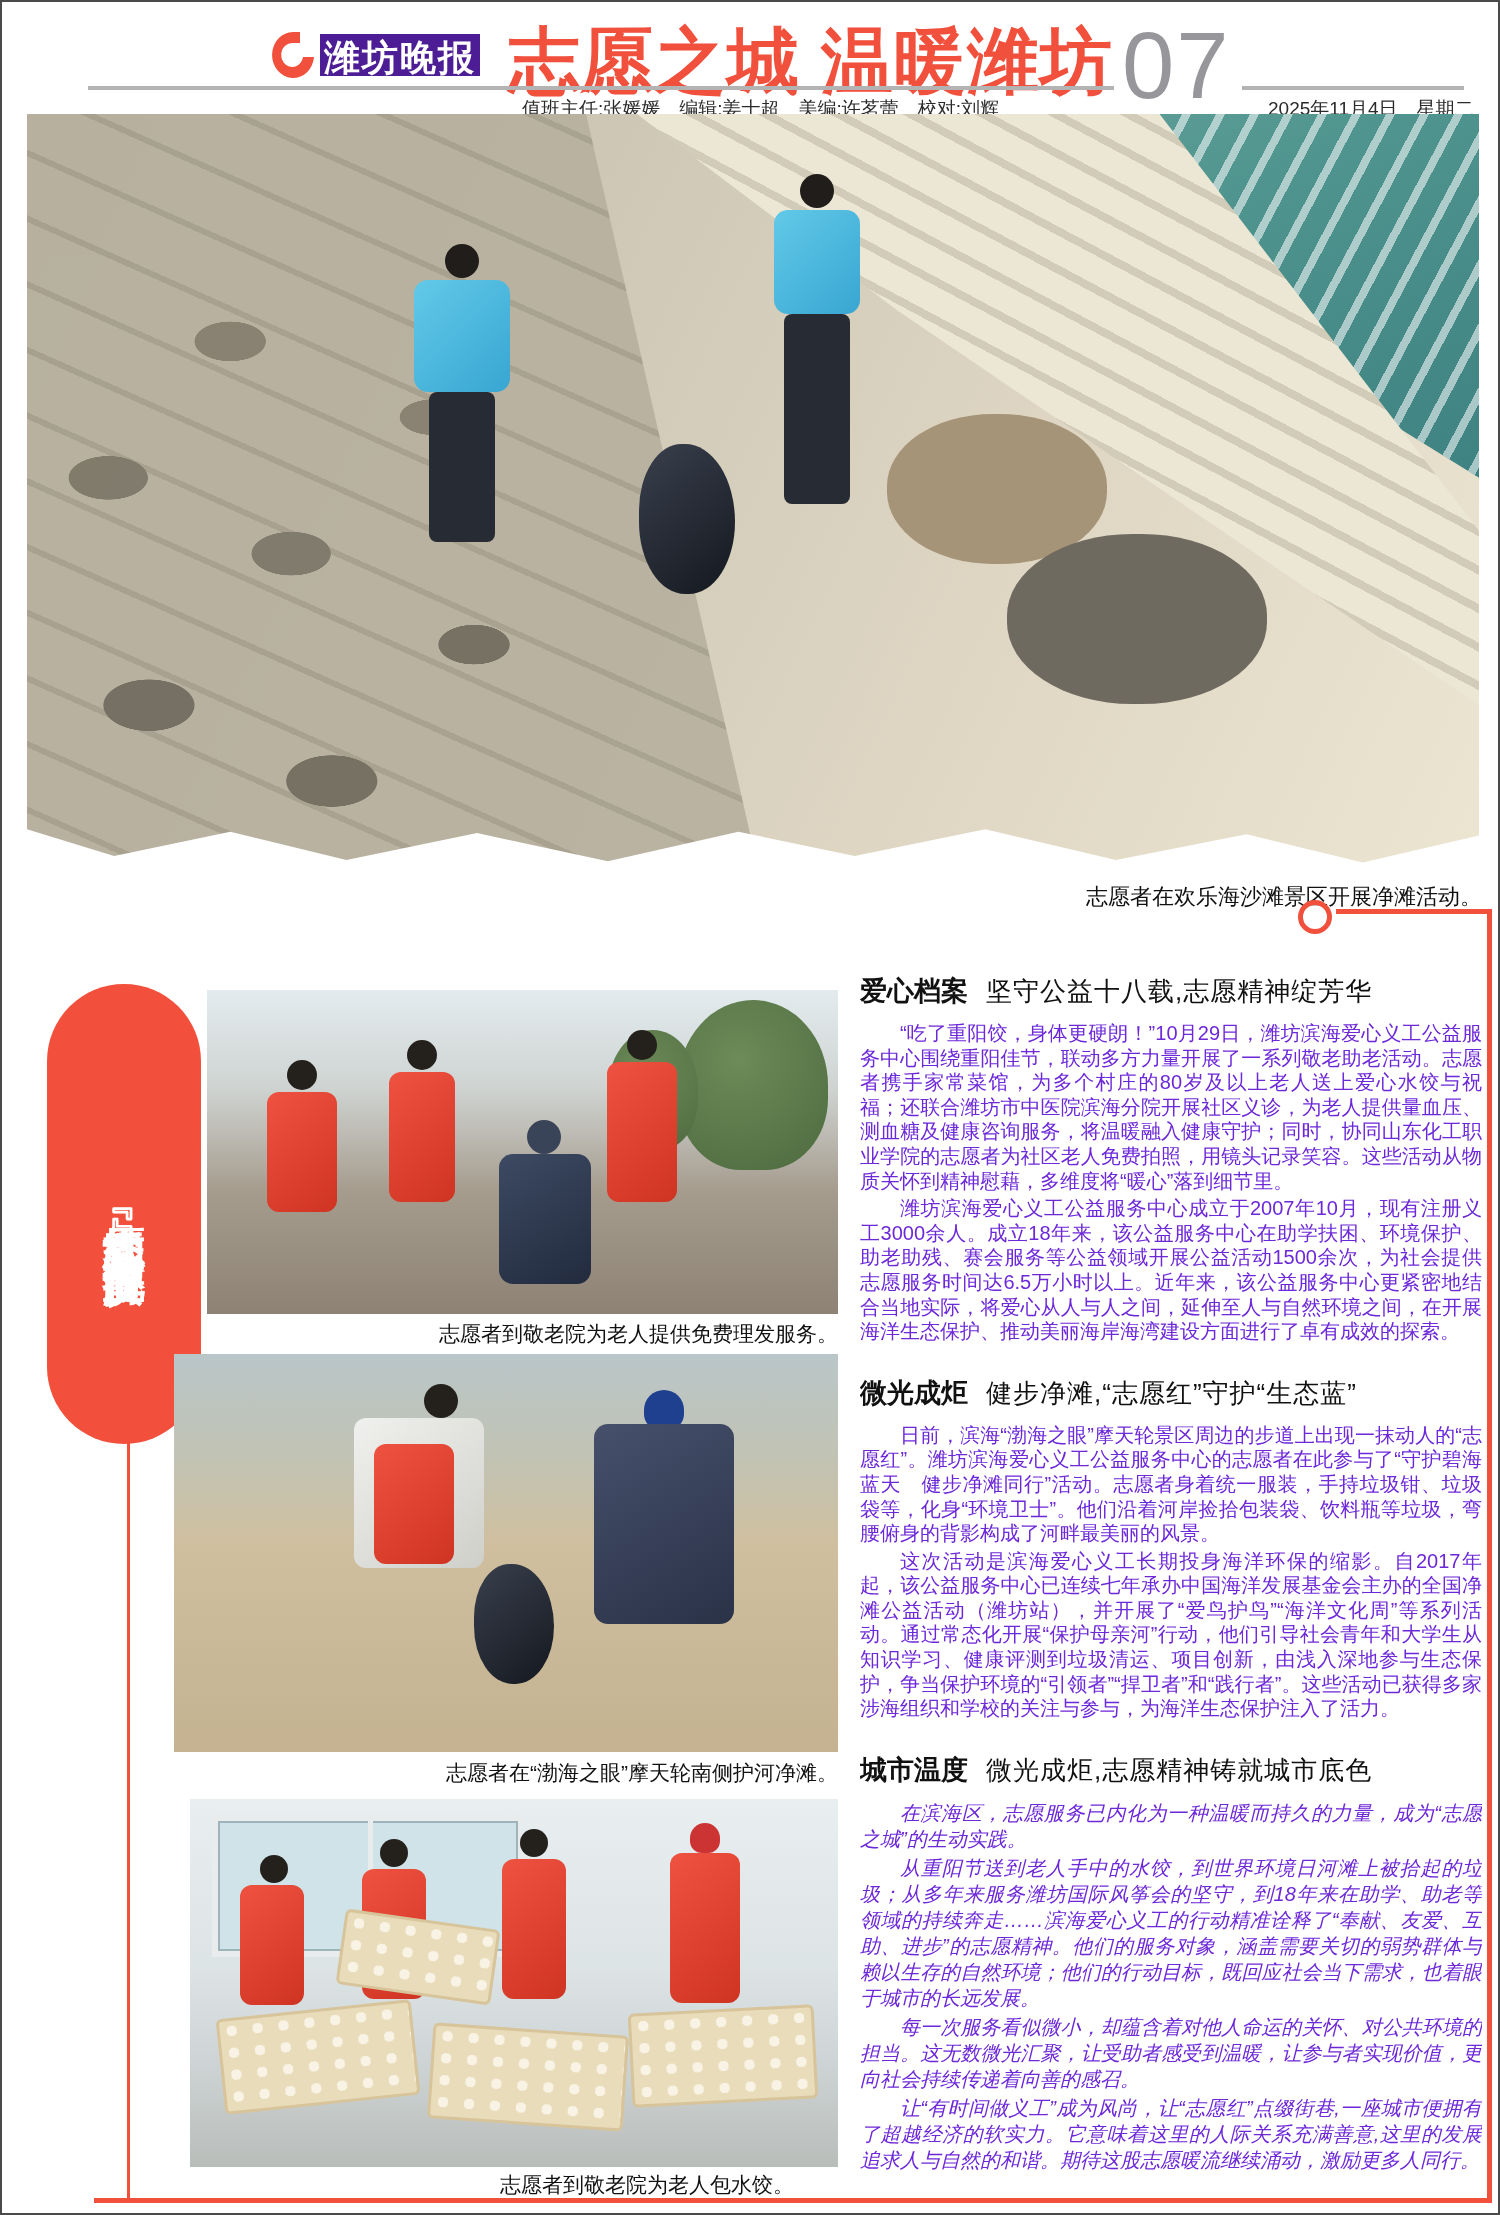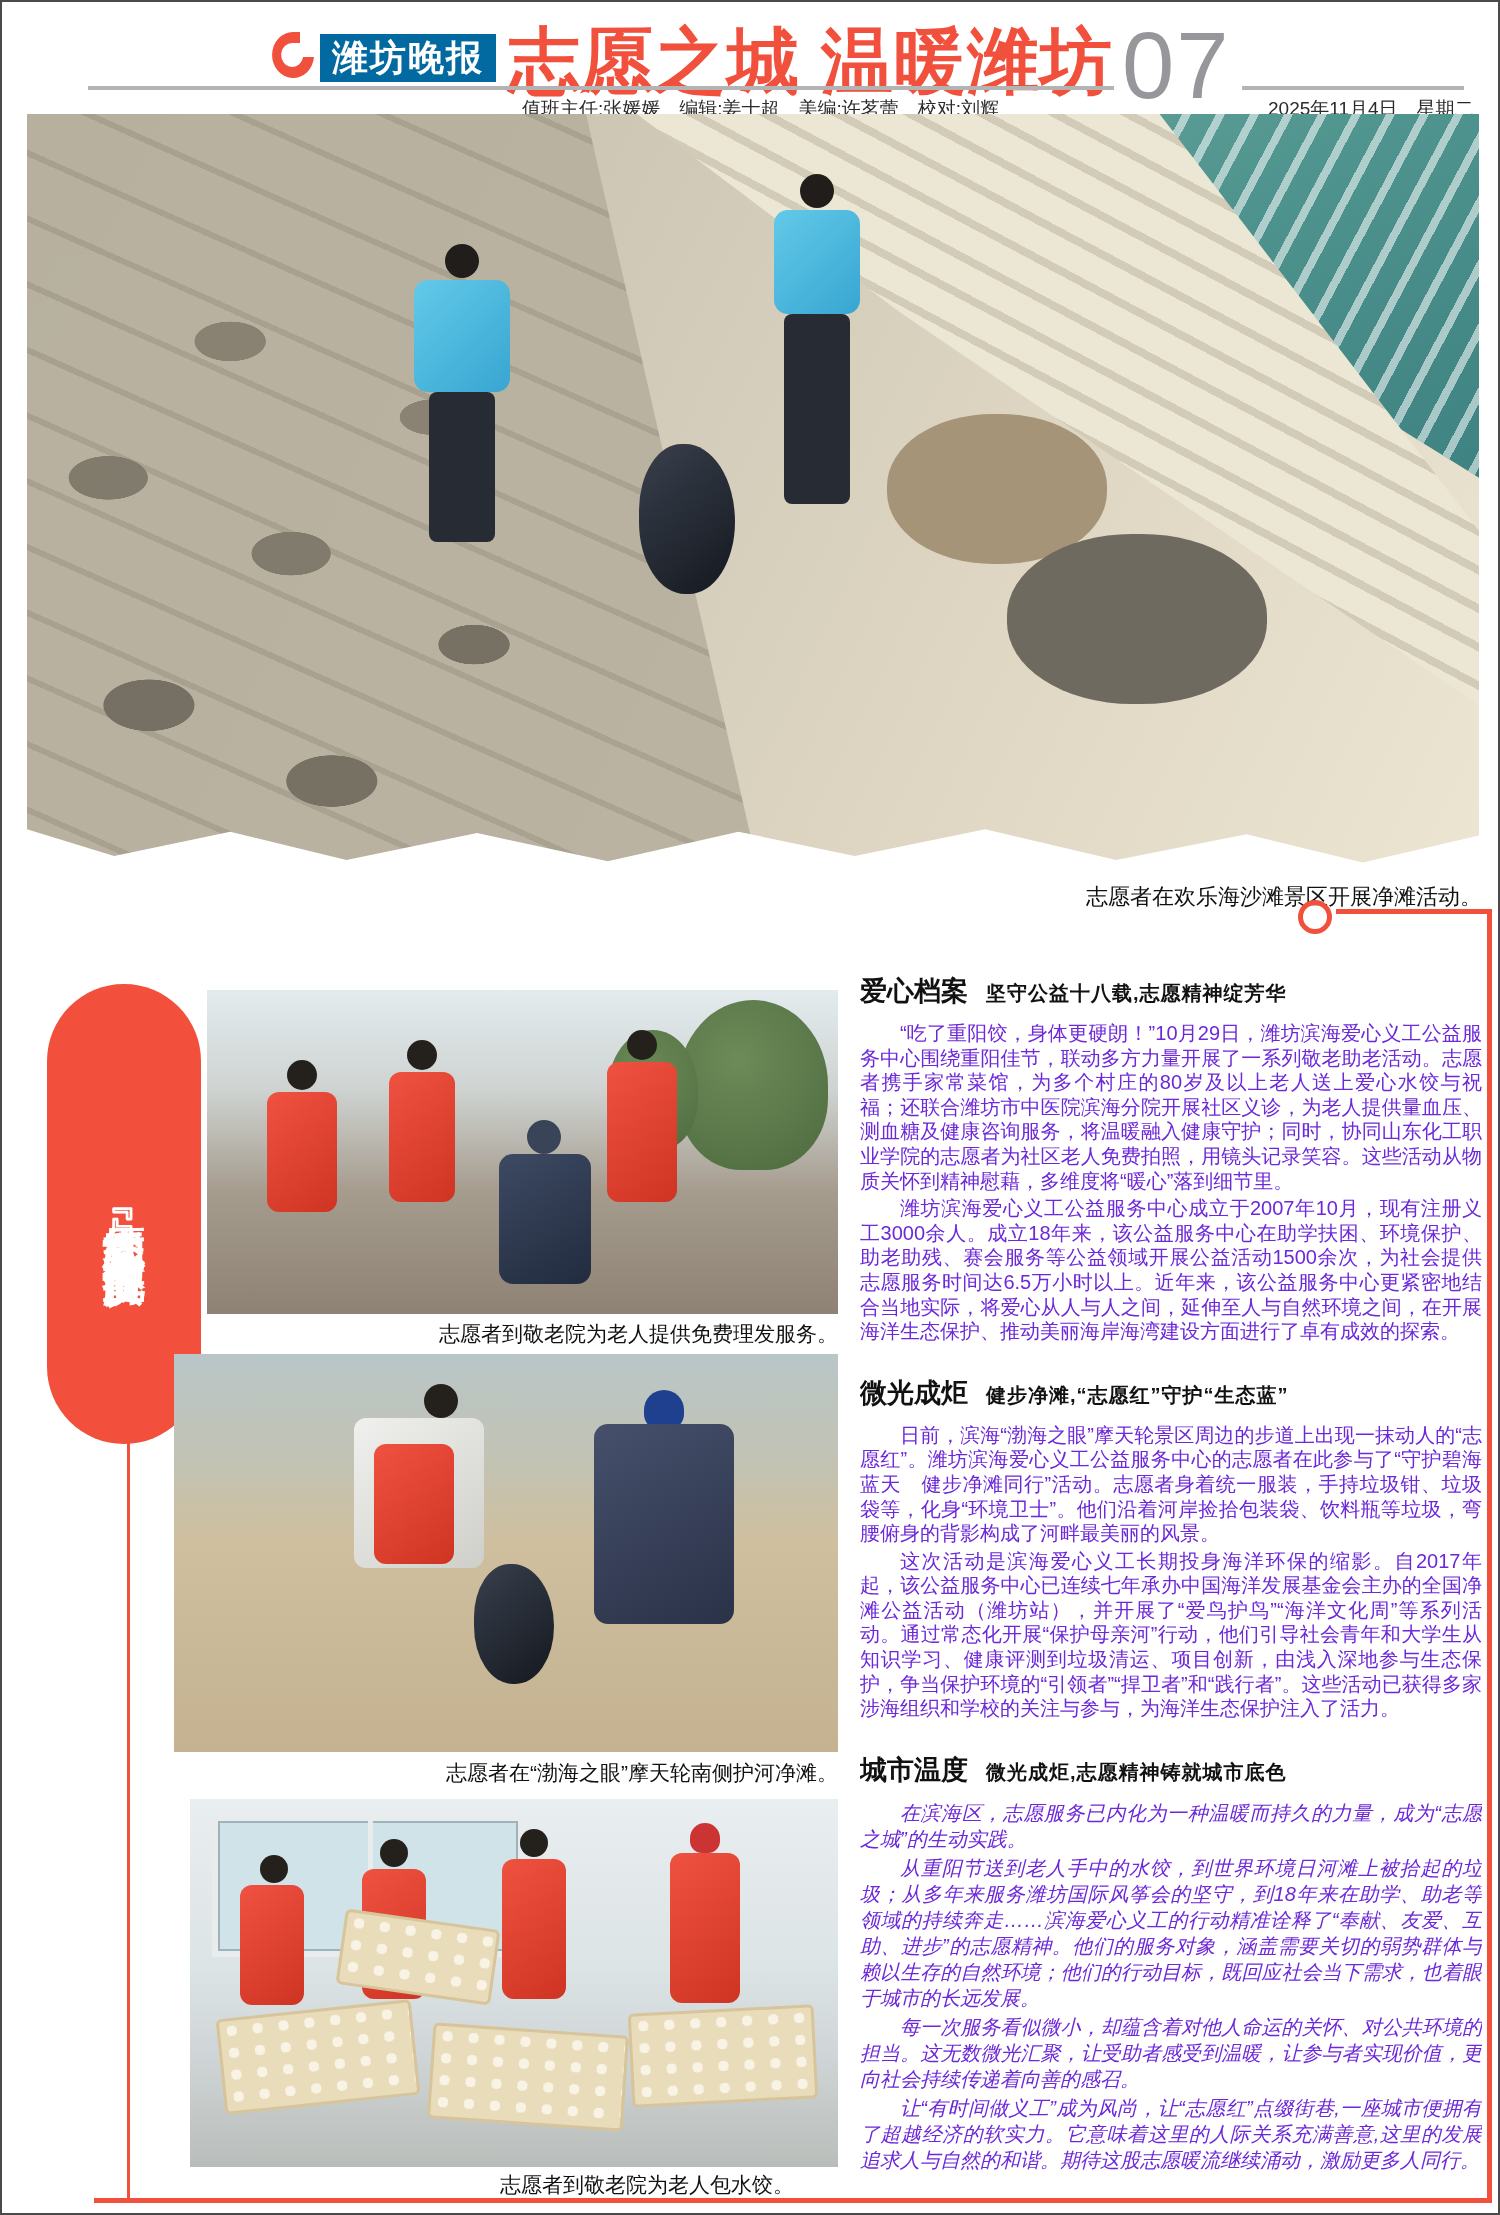--- a/index.html
+++ b/index.html
@@ -1,22 +1,22 @@
 <!DOCTYPE html>
 <html><head>
 <meta charset="utf-8">
 <style>
   html,body{margin:0;padding:0;background:#e8e8e8;}
   .page{position:relative;width:1500px;height:2215px;background:#fff;margin:0 auto;
         border:2px solid #4a4a4a;box-sizing:border-box;overflow:hidden;
         font-family:"Liberation Sans",sans-serif;}
   
   .logo-icon{position:absolute;left:268px;top:28px;width:46px;height:52px;}
-  .logo-box{position:absolute;left:318px;top:32px;height:48px;line-height:48px;
-        background:#0369a1;color:#fff;font-size:36px;font-weight:800;padding:0 12px;
+  .logo-box{position:absolute;left:318px;top:32px;height:42px;line-height:48px;
+        background:#4c1d95;color:#fff;font-size:36px;font-weight:800;padding:0 4px;
         letter-spacing:2px;}
   .banner{position:absolute;left:506px;top:12px;margin:0;font-size:72px;font-weight:900;
         color:#f0503c;letter-spacing:1px;white-space:nowrap;}
   .rule{position:absolute;background:#b3b3b3;height:4px;top:84px;}
   .rule-left{left:86px;width:1026px;}
   .rule-right{left:1240px;width:222px;}
   .page-number{position:absolute;left:1120px;top:10px;font-size:94px;font-weight:500;
         color:#97979b;letter-spacing:2px;}
   .credits{position:absolute;left:520px;top:94px;font-size:19px;color:#2a2a2a;white-space:nowrap;}
   .pubdate{position:absolute;left:1266px;top:94px;font-size:19px;color:#2a2a2a;white-space:nowrap;}
@@ -86,21 +86,21 @@
         background-size:26px 22px;}
   .mid-caption{position:absolute;width:631px;text-align:right;font-size:21px;color:#111;}
   .cap1{left:205px;top:1318px;}
   .cap2{left:205px;top:1757px;}
   .cap3{left:188px;top:2169px;width:626px;padding-right:22px;box-sizing:border-box;}
   
   .article-col{position:absolute;left:858px;top:940px;width:622px;height:1250px;overflow:hidden;}
   .byline{font-size:19px;font-weight:700;color:#111;white-space:nowrap;margin:0 0 14px;}
   .sec-head{display:flex;align-items:baseline;gap:18px;margin:31px 0 12px;white-space:nowrap;}
   .kicker{font-size:27px;font-weight:900;color:#111;}
-  .sec-title{font-size:20px;font-weight:700;color:#111;letter-spacing:1px;}
+  .sec-title{font-size:26px;font-weight:400;color:#111;letter-spacing:1px;}
   .body-p{font-family:Liberation Sans, sans-serif;font-size:20px;line-height:24.6px;color:#6d28d9;
         text-align:justify;text-indent:2em;margin:0 0 3px;}
   .kai{font-style:italic;line-height:26px;}
   .byline2{margin:10px 0 8px;}
 </style>
 </head>
 <body>
 
 <div class="page">
 

